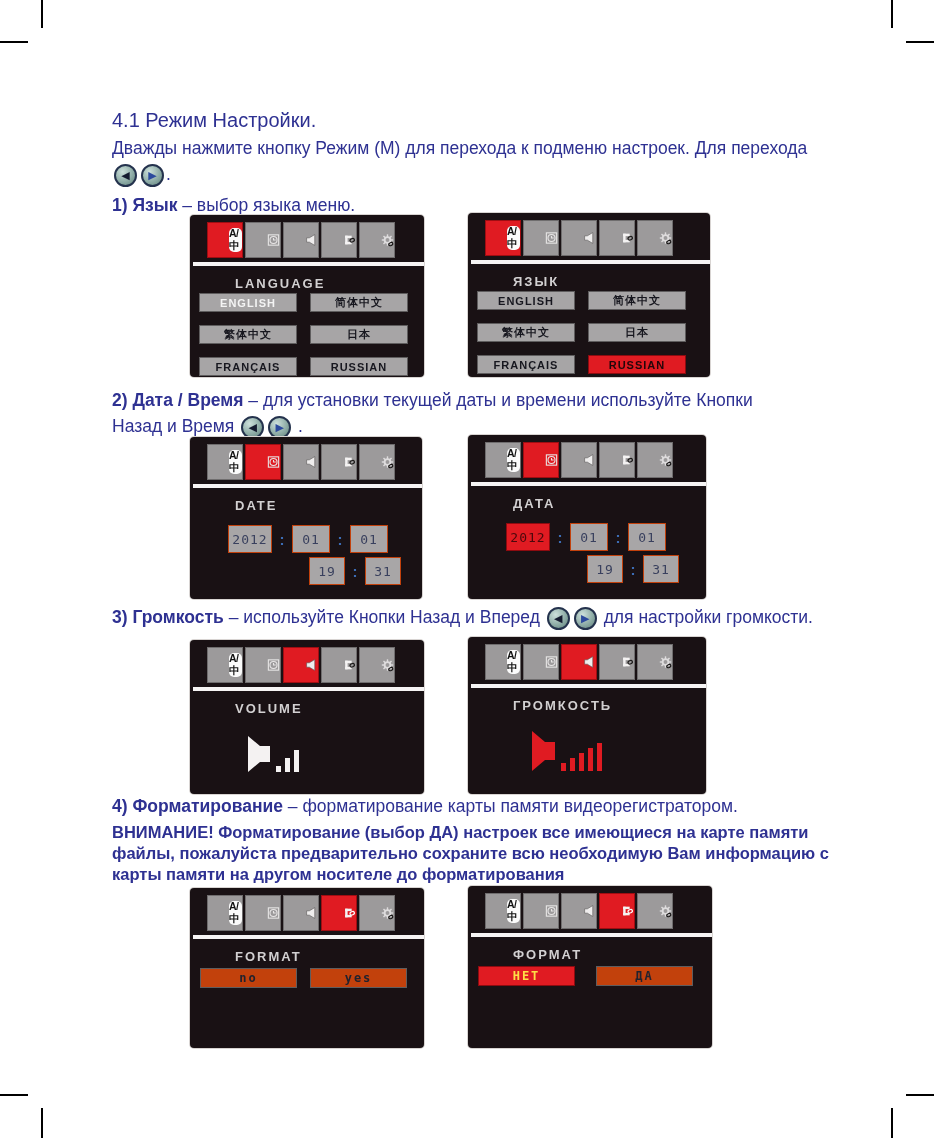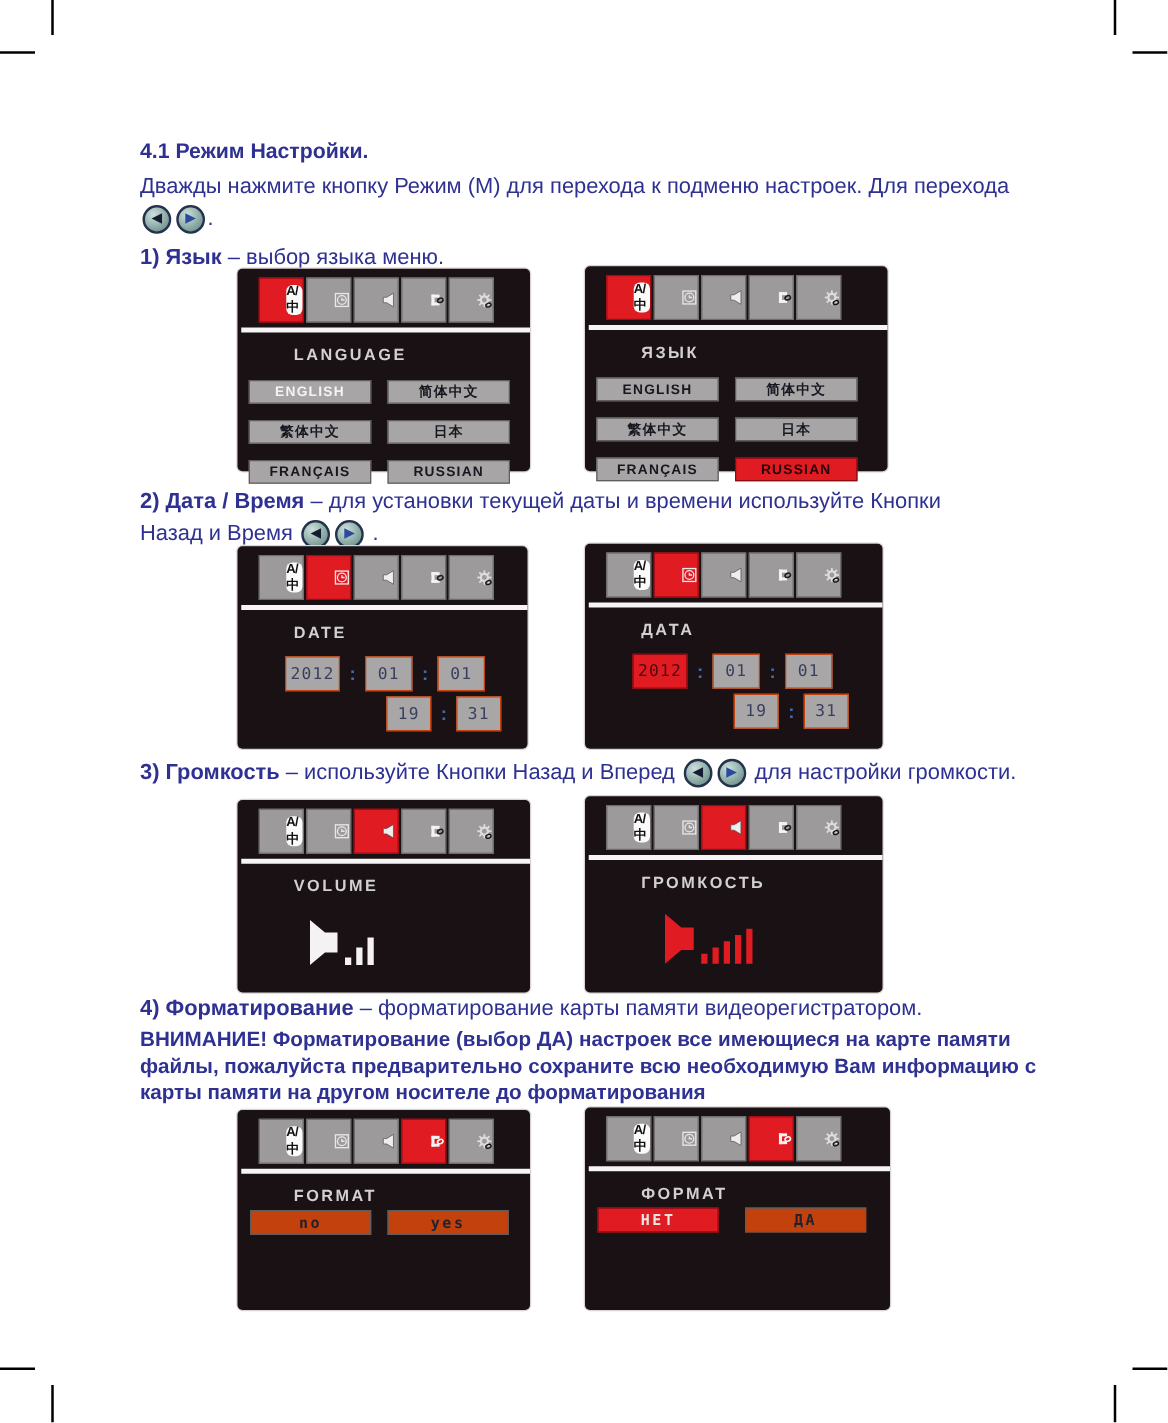--- a/index.html
+++ b/index.html
@@ -6,21 +6,21 @@
   body{width:934px;height:1138px;position:relative;background:#ffffff;overflow:hidden;
        font-family:"Liberation Sans",sans-serif;}
 
   
   .crop{position:absolute;background:#000;}
 
   
   .bodyline{position:absolute;left:112px;white-space:nowrap;color:#2e3192;
             font-size:17.5px;line-height:23px;font-weight:400;}
   .b{font-weight:700;}
-  .heading{font-size:17px;font-weight:700;}
+  .heading{font-size:20px;font-weight:400;}
   .warn{font-weight:700;font-size:16.5px;}
 
   
   .navbtn{display:inline-flex;width:23px;height:23px;border-radius:50%;
           background:radial-gradient(circle at 35% 30%, #cde0db, #8fada7 55%, #5f817a);
           border:2px solid #24324d;align-items:center;justify-content:center;
           vertical-align:middle;margin:0 2px;box-sizing:border-box;}
   .navbtn .tri{font-size:11px;line-height:1;transform:translateY(-0.5px);}
   .tri-back{color:#151b30;}
   .tri-fwd{color:#2c4a9d;}
@@ -33,21 +33,21 @@
         box-sizing:border-box;display:flex;align-items:center;padding-left:21px;}
   .tile.sel{background:#e01b22;border-color:#a00d12;}
   .langchip{background:#fbfbfb;border-radius:5px;width:28px;height:24px;
             font-weight:700;font-size:10.5px;color:#101010;display:flex;
             align-items:center;justify-content:center;letter-spacing:-0.5px;}
   .stripe{position:absolute;left:3px;right:0;top:47px;height:4px;background:#f6f4f4;}
   .mtitle{position:absolute;top:61px;left:45px;color:#d2d0d1;font-size:13px;
           font-weight:700;letter-spacing:2px;}
 
   
-  .langgrid{position:absolute;top:89px;left:9px;display:grid;
+  .langgrid{position:absolute;top:78px;left:9px;display:grid;
             grid-template-columns:98px 98px;column-gap:17px;row-gap:5px;gap:13px;}
   .lbtn{height:19px;background:#a7a5a6;border:1px solid #5f5d5e;box-sizing:border-box;
         display:flex;align-items:center;justify-content:center;
         font-size:11px;font-weight:700;color:#17171f;letter-spacing:1px;}
   .lbtn.lit{color:#f4f4f4;}
   .lbtn.red{background:#e01b22;border-color:#8d0b10;color:#23060a;}
 
   
   .daterow{position:absolute;left:38px;top:88px;display:flex;gap:6px;align-items:center;}
   .timerow{position:absolute;left:72px;top:120px;display:flex;gap:6px;align-items:center;margin-left:47px;}
@@ -56,21 +56,21 @@
           font-family:"DejaVu Sans Mono",monospace;font-weight:400;
           font-size:13px;color:#39405e;letter-spacing:1px;}
   .dfield.red{background:#e01b22;border-color:#8d0b10;color:#4a080c;}
   .dcolon{width:8px;text-align:center;color:#3c6cb4;font-weight:700;font-size:15px;}
 
   
   .fbtn{position:absolute;top:80px;width:97px;height:20px;background:#c2410c;
         border:1px solid #5f5d5e;box-sizing:border-box;display:flex;align-items:center;
         justify-content:center;font-family:"DejaVu Sans Mono",monospace;
         font-size:12px;font-weight:700;color:#22222e;letter-spacing:2px;}
-  .fbtn.red{background:#e01b22;border-color:#8d0b10;color:#e5e5e5;}
+  .fbtn.red{background:#e01b22;border-color:#8d0b10;color:#fde047;}
 
   .volglyph{position:absolute;}
 </style>
 </head>
 <body>
 
 <div class="crop" style="left:41px;top:0;width:2px;height:28px;"></div>
 <div class="crop" style="left:0;top:41px;width:28px;height:2px;"></div>
 <div class="crop" style="left:891px;top:0;width:2px;height:28px;"></div>
 <div class="crop" style="left:906px;top:41px;width:28px;height:2px;"></div>

